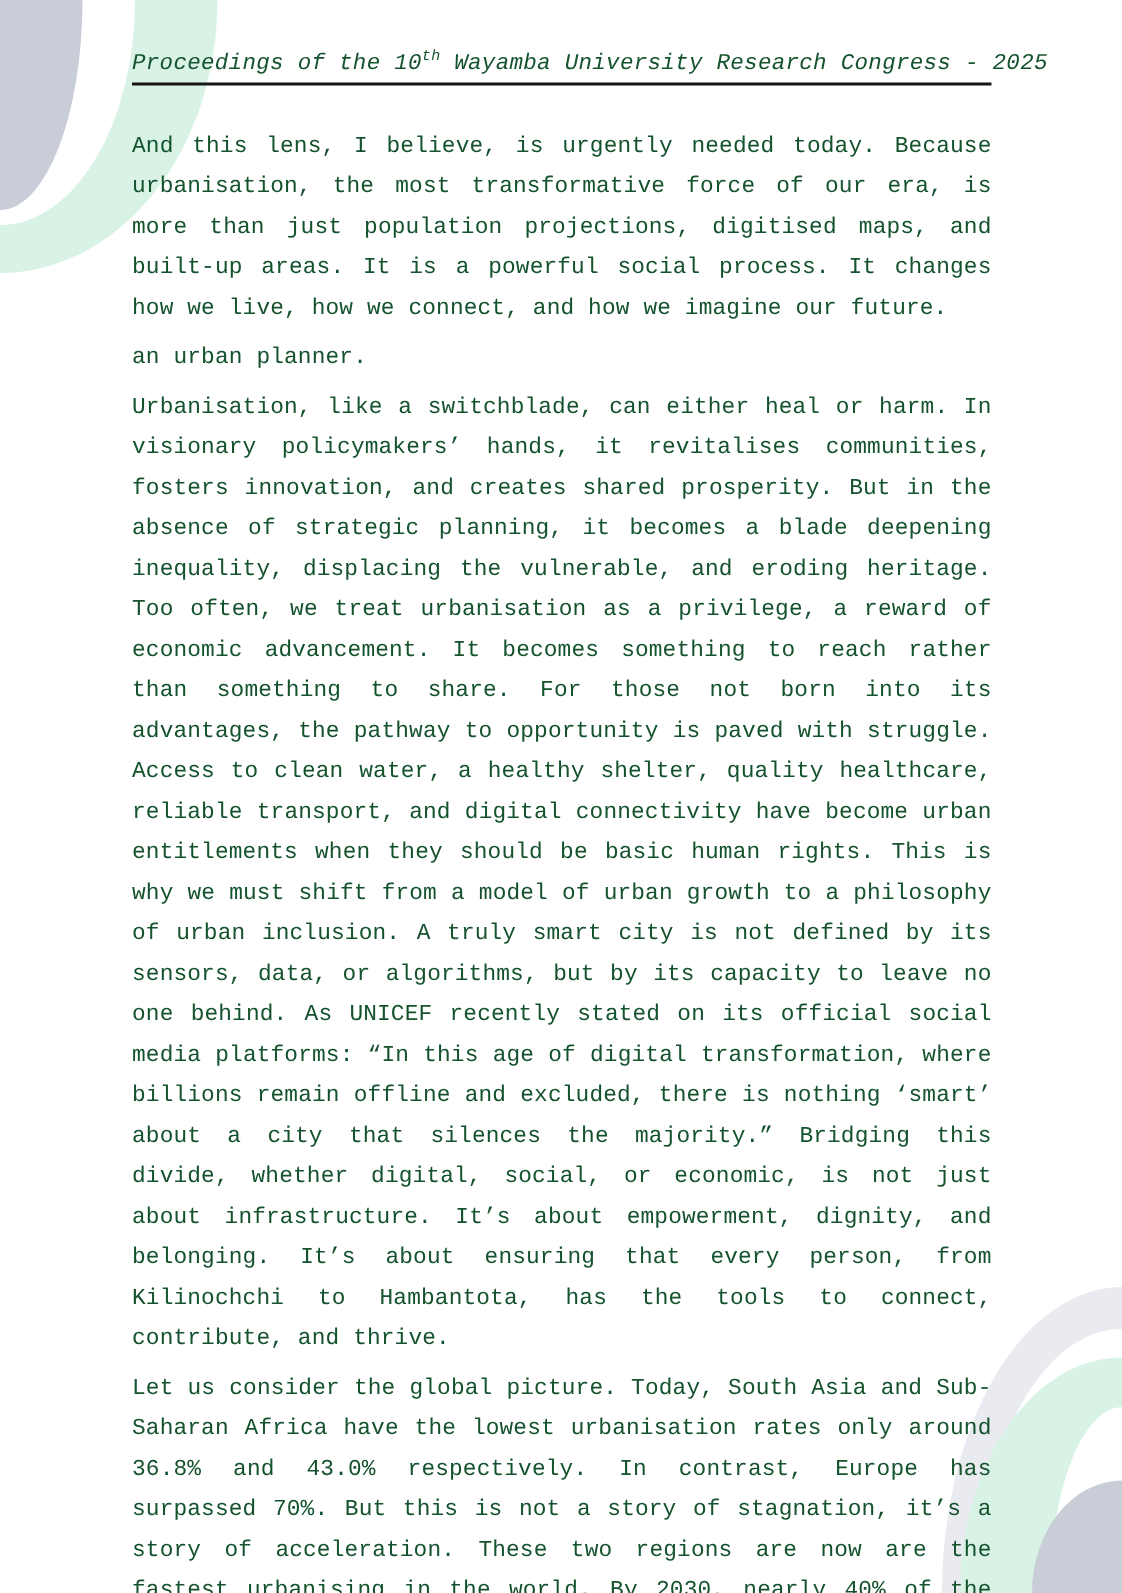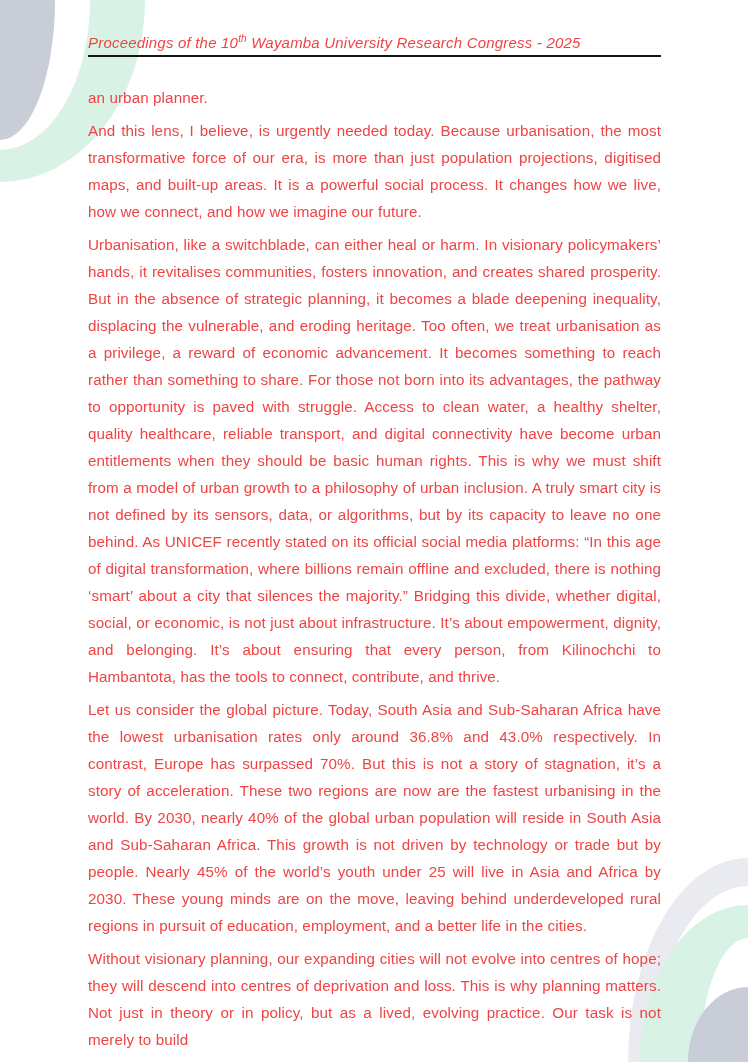--- a/index.html
+++ b/index.html
@@ -6,22 +6,22 @@
     margin: 0;
     padding: 0;
     background: #ffffff;
   }
   .page {
     position: relative;
     width: 748px;
     height: 1062px;
     background: #ffffff;
     overflow: hidden;
-    font-family: Liberation Sans, sans-serif;
-    color: #ef4444;
+    font-family: Liberation Mono, monospace;
+    color: #14532d;
   }
   .decor {
     position: absolute;
     left: 0;
     top: 0;
     width: 748px;
     height: 1062px;
     z-index: 0;
     pointer-events: none;
   }
@@ -91,21 +91,21 @@
   </svg>
 
   <div class="layer header">
     <div class="header-title">
       <span>Proceedings of the 10</span><sup>th</sup><span> Wayamba University Research Congress - 2025</span>
     </div>
     <div class="header-rule"></div>
   </div>
 
   <div class="layer content">
+    <p>And this lens, I believe, is urgently needed today. Because urbanisation, the most transformative force of our era, is more than just population projections, digitised maps, and built-up areas. It is a powerful social process. It changes how we live, how we connect, and how we imagine our future.</p>
     <p>an urban planner.</p>
-    <p>And this lens, I believe, is urgently needed today. Because urbanisation, the most transformative force of our era, is more than just population projections, digitised maps, and built-up areas. It is a powerful social process. It changes how we live, how we connect, and how we imagine our future.</p>
     <p>Urbanisation, like a switchblade, can either heal or harm. In visionary policymakers’ hands, it revitalises communities, fosters innovation, and creates shared prosperity. But in the absence of strategic planning, it becomes a blade deepening inequality, displacing the vulnerable, and eroding heritage. Too often, we treat urbanisation as a privilege, a reward of economic advancement. It becomes something to reach rather than something to share. For those not born into its advantages, the pathway to opportunity is paved with struggle. Access to clean water, a healthy shelter, quality healthcare, reliable transport, and digital connectivity have become urban entitlements when they should be basic human rights. This is why we must shift from a model of urban growth to a philosophy of urban inclusion. A truly smart city is not defined by its sensors, data, or algorithms, but by its capacity to leave no one behind. As UNICEF recently stated on its official social media platforms: “In this age of digital transformation, where billions remain offline and excluded, there is nothing ‘smart’ about a city that silences the majority.” Bridging this divide, whether digital, social, or economic, is not just about infrastructure. It’s about empowerment, dignity, and belonging. It’s about ensuring that every person, from Kilinochchi to Hambantota, has the tools to connect, contribute, and thrive.</p>
     <p>Let us consider the global picture. Today, South Asia and Sub-Saharan Africa have the lowest urbanisation rates only around 36.8% and 43.0% respectively. In contrast, Europe has surpassed 70%. But this is not a story of stagnation, it’s a story of acceleration. These two regions are now are the fastest urbanising in the world. By 2030, nearly 40% of the global urban population will reside in South Asia and Sub-Saharan Africa. This growth is not driven by technology or trade but by people. Nearly 45% of the world’s youth under 25 will live in Asia and Africa by 2030. These young minds are on the move, leaving behind underdeveloped rural regions in pursuit of education, employment, and a better life in the cities.</p>
     <p>Without visionary planning, our expanding cities will not evolve into centres of hope; they will descend into centres of deprivation and loss. This is why planning matters. Not just in theory or in policy, but as a lived, evolving practice. Our task is not merely to build</p>
   </div>
 
 
 </div>
 
 </body></html>

